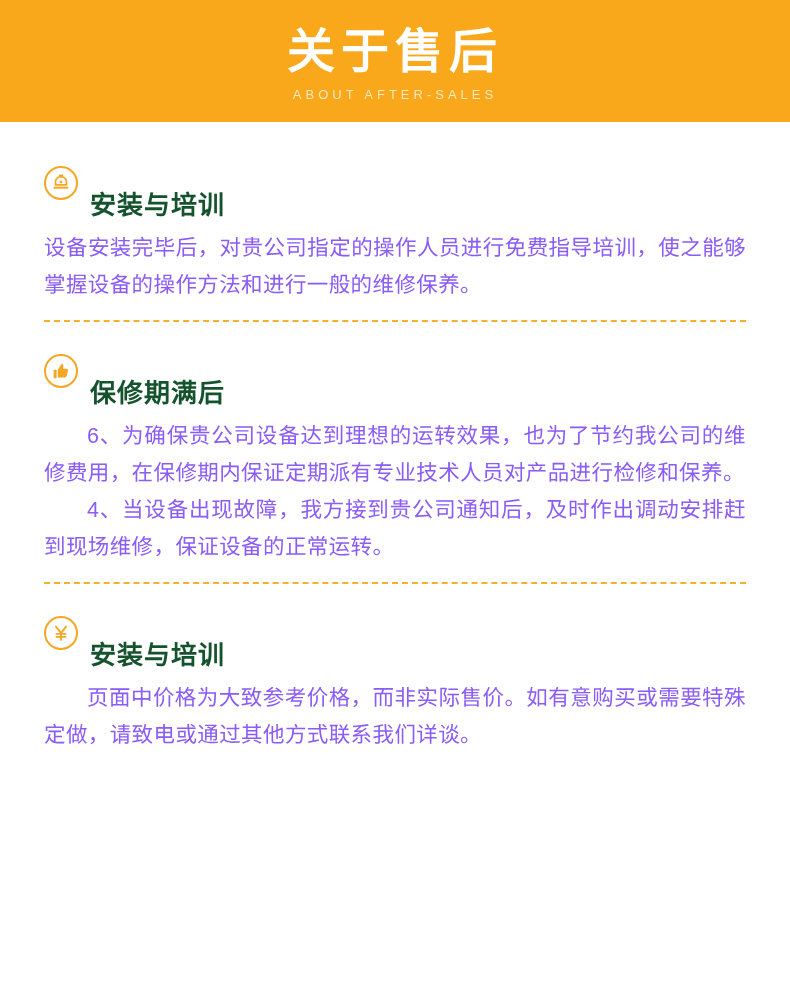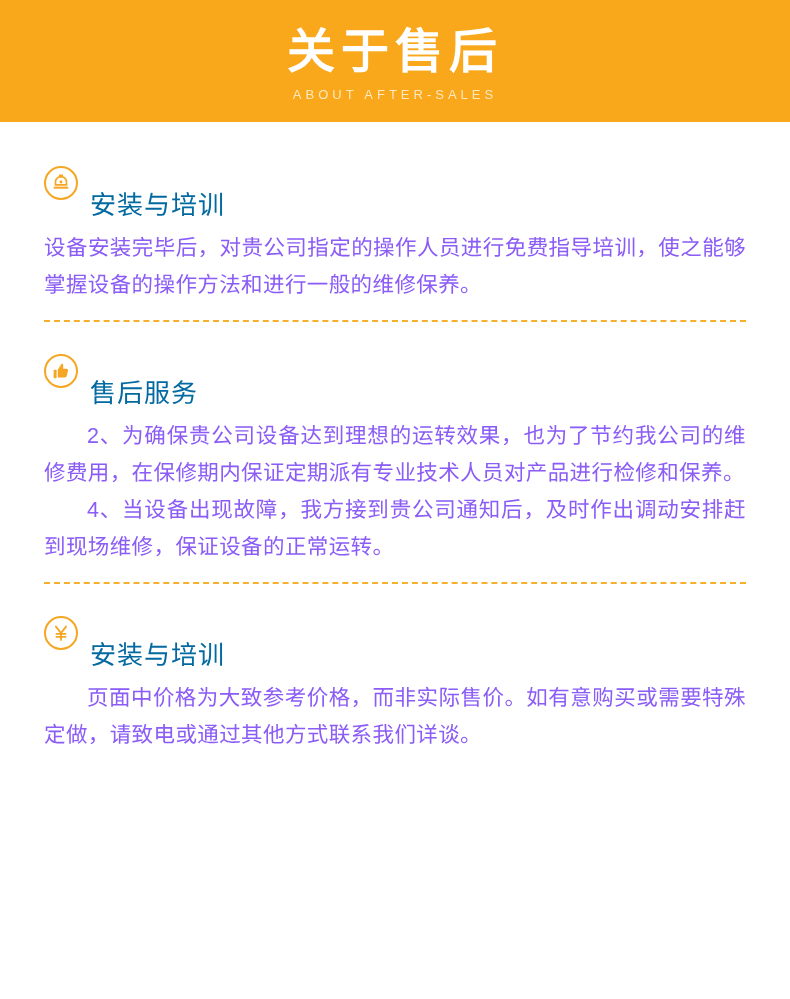--- a/index.html
+++ b/index.html
@@ -74,23 +74,23 @@
     border: 2px solid #f5a623;
     border-radius: 50%;
     display: flex;
     align-items: center;
     justify-content: center;
     margin-right: 12px;
     box-sizing: border-box;
   }
   .sec-icon svg { display: block; }
   .sec-title {
-    color: #0369a1;
+    color: #14532d;
     font-size: 26px;
-    font-weight: normal;
+    font-weight: bold;
     letter-spacing: 1px;
     line-height: 1;
     margin-top: 44px;
   }
 
   .para {
     font-size: 21.5px;
     line-height: 1.72;
     color: #8b5cf6;
     text-align: justify;
@@ -136,23 +136,23 @@
     <div class="divider"></div>
 
     <div class="section">
       <div class="sec-head">
         <span class="sec-icon">
           <svg width="22" height="22" viewBox="0 0 24 24" aria-hidden="true">
             <path d="M8.5 20V10.5l4-6.2c.9-.4 1.9.2 1.9 1.3V9.6h3.7c1.1 0 1.9 1 1.6 2.1l-1.6 6.1c-.2.8-.9 1.3-1.7 1.3H8.5z" fill="#f5a623"></path>
             <rect x="4" y="10.5" width="3.2" height="9.5" rx="0.8" fill="#f5a623"></rect>
           </svg>
         </span>
-        <span class="sec-title">售后服务</span>
+        <span class="sec-title">保修期满后</span>
       </div>
-      <p class="para indent">2、为确保贵公司设备达到理想的运转效果，也为了节约我公司的维修费用，在保修期内保证定期派有专业技术人员对产品进行检修和保养。</p>
+      <p class="para indent">6、为确保贵公司设备达到理想的运转效果，也为了节约我公司的维修费用，在保修期内保证定期派有专业技术人员对产品进行检修和保养。</p>
       <p class="para indent">4、当设备出现故障，我方接到贵公司通知后，及时作出调动安排赶到现场维修，保证设备的正常运转。</p>
     </div>
 
     <div class="divider"></div>
 
     <div class="section">
       <div class="sec-head">
         <span class="sec-icon">
           <svg width="22" height="22" viewBox="0 0 24 24" aria-hidden="true">
             <path d="M6.5 5l5.5 7 5.5-7" fill="none" stroke="#f5a623" stroke-width="2" stroke-linecap="round"></path>

